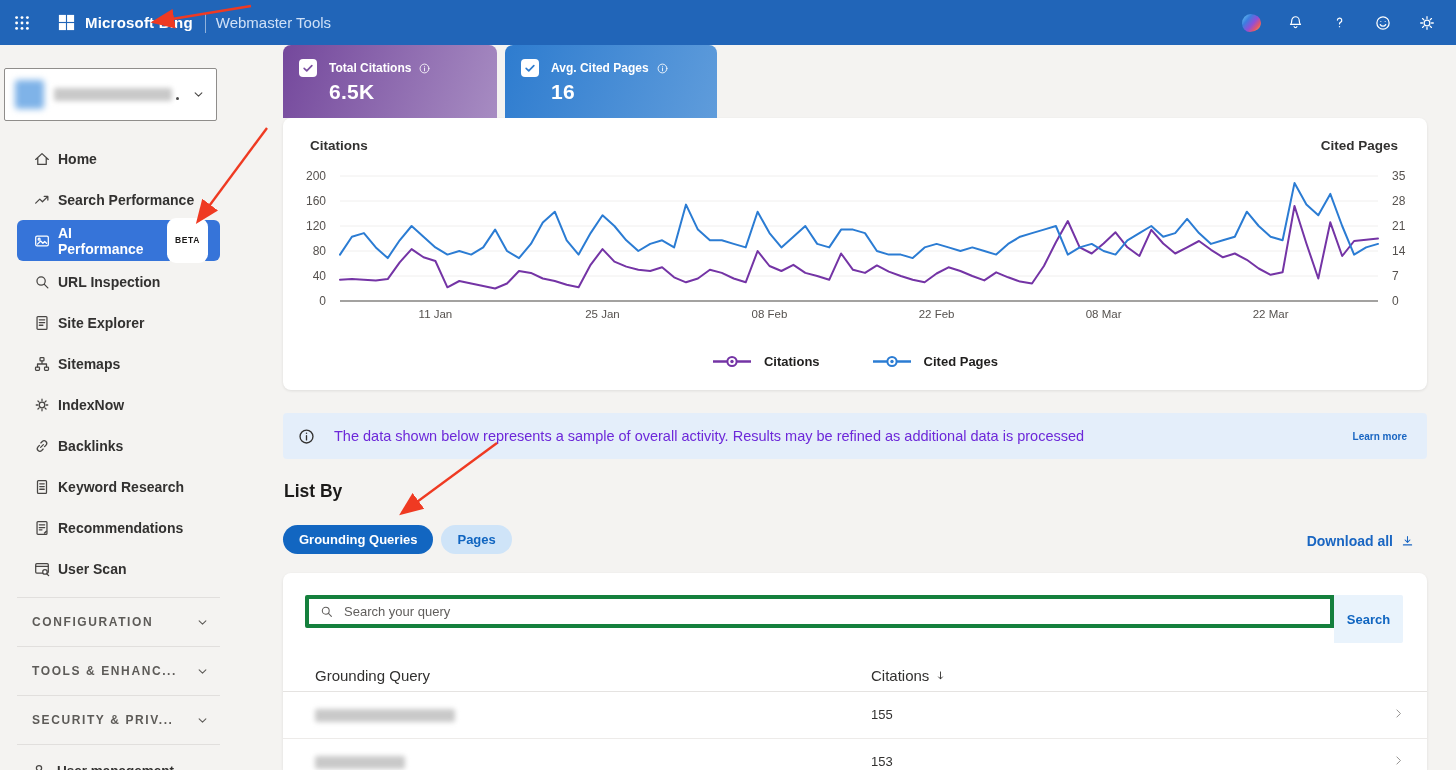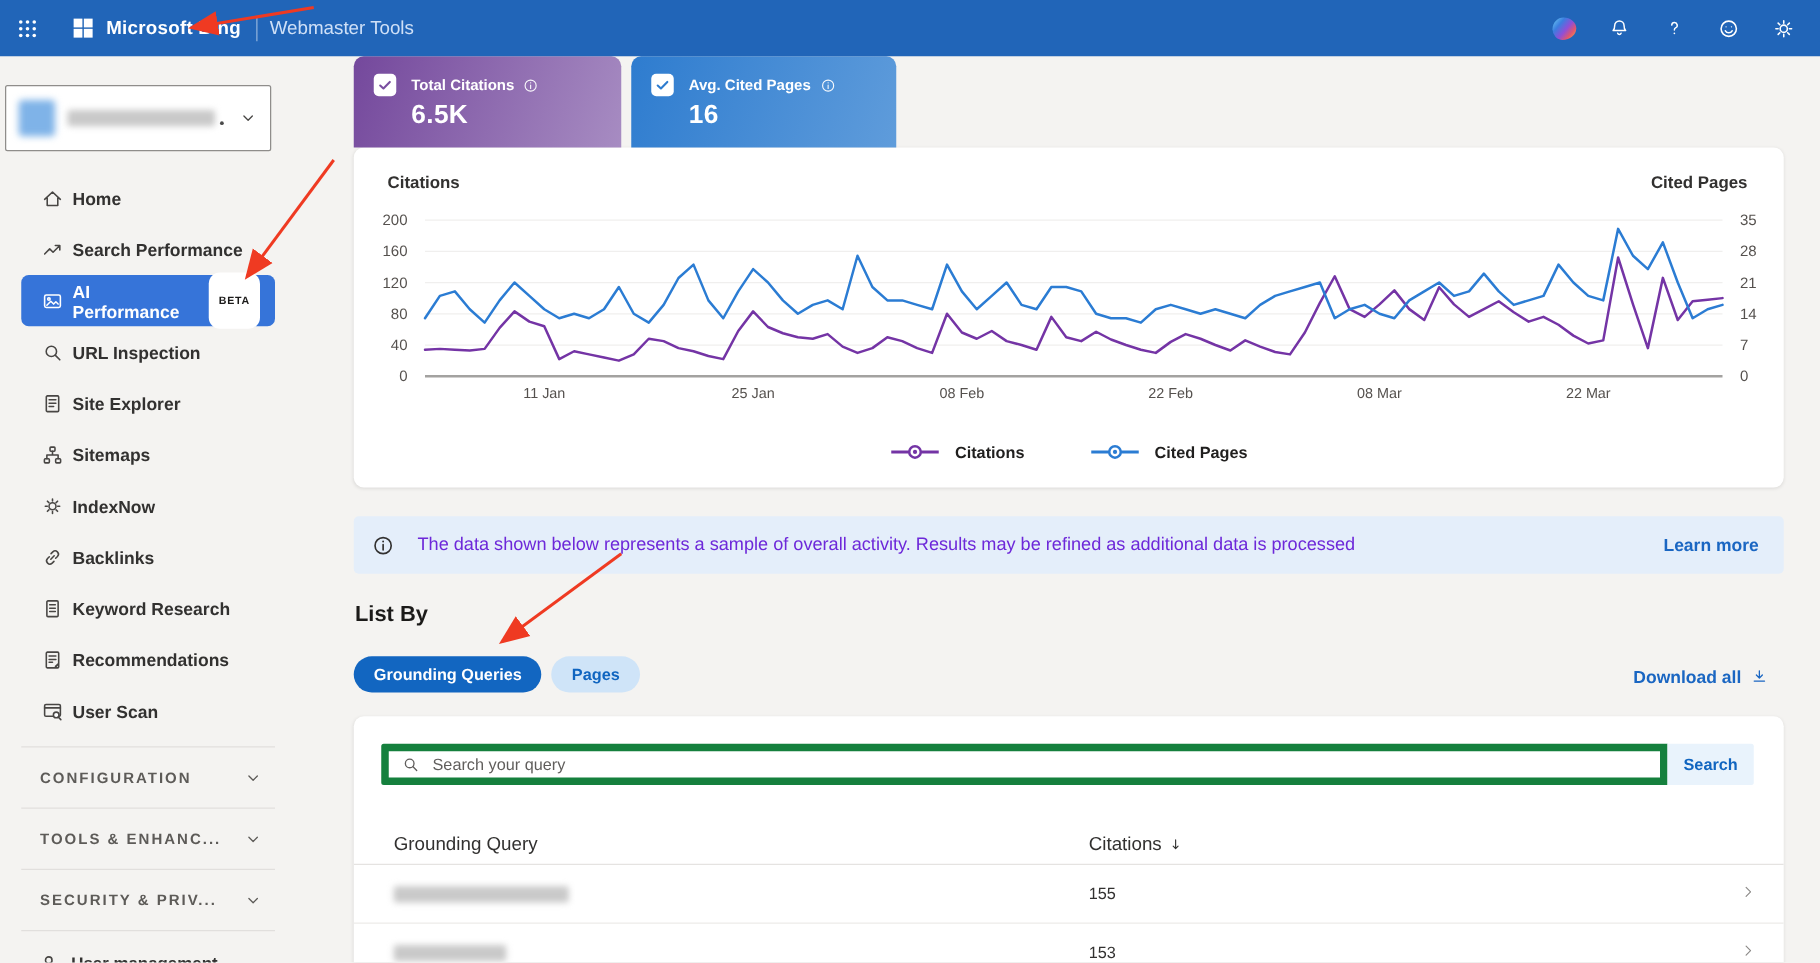--- a/index.html
+++ b/index.html
@@ -58,38 +58,38 @@
   .axis-title.left{left:27px;}
   .axis-title.right{right:29px;}
   .legend{position:absolute;left:0;top:236px;width:100%;display:flex;justify-content:center;gap:52px;}
   .legend-item{display:flex;align-items:center;gap:12px;font-size:13px;font-weight:700;color:#201f1e;}
   svg text{font-family:"Liberation Sans","DejaVu Sans",sans-serif;}
   
   .banner{position:absolute;left:283px;top:413px;width:1144px;height:46px;background:#e4eefa;border-radius:4px;
           display:flex;align-items:center;}
   .banner-icon{margin-left:14px;color:#323130;display:flex;}
   .banner-text{margin-left:18px;font-size:14.5px;color:#6d28d9;}
-  .banner-link{margin-left:auto;margin-right:20px;font-size:14px;font-weight:600;color:#1a66c2;cursor:pointer;}
+  .banner-link{margin-left:auto;margin-right:20px;font-size:10px;font-weight:600;color:#1a66c2;cursor:pointer;}
   
   .listby-heading{position:absolute;left:284px;top:481px;font-size:17.5px;font-weight:700;color:#1b1a19;}
   .pills{position:absolute;left:283px;top:525px;display:flex;gap:8px;}
   .pill{height:29px;line-height:29px;border-radius:15px;padding:0 16px;font-size:13px;font-weight:700;cursor:pointer;}
   .pill.selected{background:#1266c1;color:#fff;}
   .pill.unselected{background:#cfe4f8;color:#1065c0;}
   .download{position:absolute;right:41px;top:533px;display:flex;align-items:center;gap:7px;color:#1a66c2;
             font-size:14px;font-weight:600;cursor:pointer;}
   
   .panel{position:absolute;left:283px;top:573px;width:1144px;height:197px;background:#fff;
          border-radius:8px 8px 0 0;box-shadow:0 1px 3px rgba(0,0,0,.09);overflow:hidden;}
   .search-wrap{position:absolute;left:22px;top:22px;width:1029px;height:33px;background:#fff;
-               border:6px solid #15803d;border-radius:2px 0 0 2px;display:flex;align-items:center;box-sizing:border-box;}
+               border:4px solid #15803d;border-radius:2px 0 0 2px;display:flex;align-items:center;box-sizing:border-box;}
   .search-wrap .sicon{margin-left:10px;color:#605e5c;display:flex;}
   .search-input{flex:1;border:none;outline:none;font-size:13px;margin-left:8px;font-family:inherit;color:#201f1e;background:transparent;}
   .search-input::placeholder{color:#605e5c;}
-  .search-btn{position:absolute;left:1051px;top:22px;width:69px;height:33px;background:#e9f3fc;border:none;
+  .search-btn{position:absolute;left:1051px;top:22px;width:69px;height:48px;background:#e9f3fc;border:none;
               border-radius:0 2px 2px 0;font-size:13px;font-weight:600;color:#1065c0;cursor:pointer;font-family:inherit;}
   .thead{position:absolute;left:0;top:86px;width:100%;height:32px;border-bottom:1px solid #e5e3e1;}
   .th{position:absolute;top:8px;font-size:15px;color:#323130;}
   .th.col-query{left:32px;}
   .th.col-citations{left:588px;display:flex;align-items:center;gap:5px;cursor:pointer;}
   .tbody{position:absolute;left:0;top:119px;width:100%;}
   .trow{position:relative;height:46px;border-bottom:1px solid #edebe9;cursor:pointer;}
   .trow .q-redact{position:absolute;left:32px;top:17px;height:13px;}
   .trow .cit{position:absolute;left:588px;top:15px;font-size:13px;color:#323130;}
   .trow .chev{position:absolute;right:22px;top:15px;color:#8a8886;}

